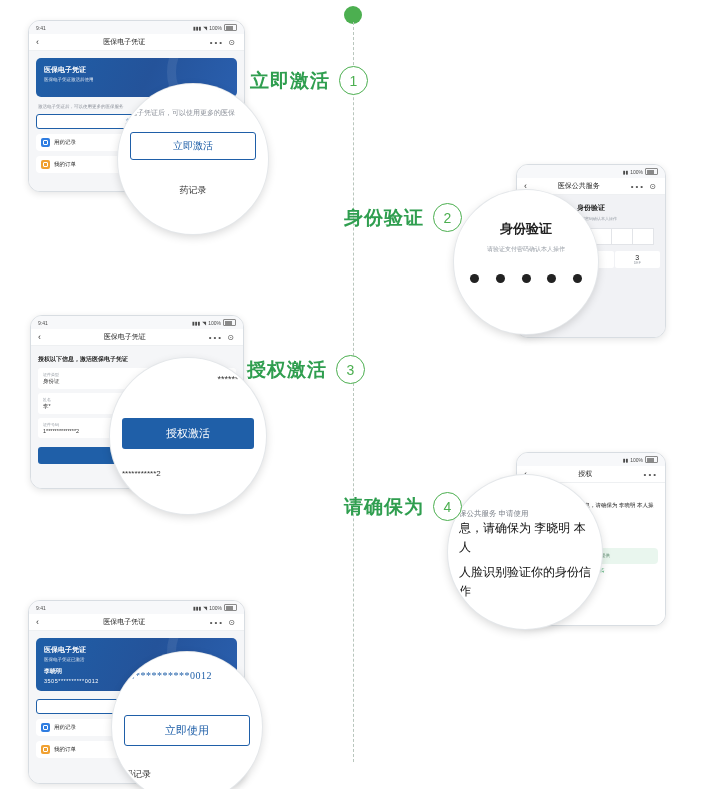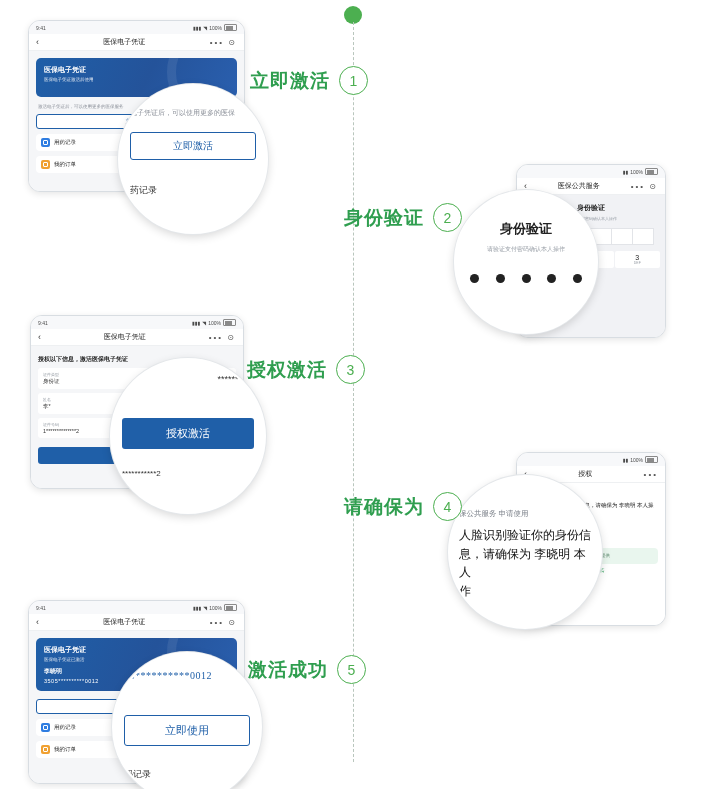--- a/index.html
+++ b/index.html
@@ -170,21 +170,21 @@
         <span class="ic orange"></span>
         <span>我的订单</span>
       </div>
     </div>
   </div>
 
   <div class="mag" style="left:118px;top:84px;width:146px;height:146px;">
     <div class="inner" style="padding:22px 10px 0;width:126px;">
       <div style="font-size:7px;color:#8b9099;">电子凭证后，可以使用更多的医保</div>
       <div style="margin-top:14px;border:1px solid #1f5fa8;color:#1f5fa8;border-radius:3px;text-align:center;font-size:10px;padding:6px 0;background:#fff;">立即激活</div>
-      <div style="margin-top:24px;font-size:9px;color:#333;">药记录</div>
+      <div style="margin-top:24px;font-size:9px;color:#333;text-align:center;">药记录</div>
     </div>
   </div>
 
   <div class="step" style="left:250px;top:66px;">
     <span class="lbl">立即激活</span>
     <span class="num">1</span>
   </div>
 
   <div class="phone" style="left:516px;top:164px;width:148px;height:172px;">
     <div class="statusbar">
@@ -311,22 +311,22 @@
       <div style="font-size:4.5px;color:#7b8089;">医保公共服务 申请使用</div>
       <div style="font-size:5.5px;color:#222;line-height:1.7;margin-top:5px;">人脸识别验证你的身份信息，请确保为 李晓明 本人操作</div>
       <div class="greenbox" style="margin-top:28px;">人脸识别服务由提供方及激活凭证方提供</div>
       <div class="greenlink">查看协议详情</div>
     </div>
   </div>
 
   <div class="mag" style="left:448px;top:475px;width:150px;height:150px;">
     <div class="inner" style="padding:32px 9px 0;width:132px;">
       <div style="font-size:7.5px;color:#7b8089;">保公共服务 申请使用</div>
+      <div style="font-size:12px;color:#111;line-height:1.55;">息，请确保为 李晓明 本人</div>
       <div style="font-size:12px;color:#111;line-height:1.55;margin-top:7px;">人脸识别验证你的身份信</div>
-      <div style="font-size:12px;color:#111;line-height:1.55;">息，请确保为 李晓明 本人</div>
       <div style="font-size:12px;color:#111;line-height:1.55;">作</div>
     </div>
   </div>
 
   <div class="step right" style="left:344px;top:492px;">
     <span class="num">4</span>
     <span class="lbl">请确保为</span>
   </div>
 
   <div class="phone" style="left:28px;top:600px;width:215px;height:182px;">
@@ -364,18 +364,14 @@
   </div>
 
   <div class="mag" style="left:112px;top:652px;width:146px;height:146px;">
     <div class="inner" style="padding:16px 10px 0;width:126px;font-family:Liberation Serif, serif;">
       <div style="font-size:10px;color:#1f5fa8;letter-spacing:.5px;">05**********0012</div>
       <div style="margin-top:34px;border:1px solid #1f5fa8;color:#1f5fa8;border-radius:3px;text-align:center;font-size:11px;padding:7px 0;background:#fff;">立即使用</div>
       <div style="margin-top:22px;font-size:9px;color:#333;">码记录</div>
     </div>
   </div>
 
-  <div class="step" style="left:248px;top:655px;">
-    <span class="lbl">激活成功</span>
-    <span class="num">5</span>
-  </div>
 
 </div>
 
 </body></html>

